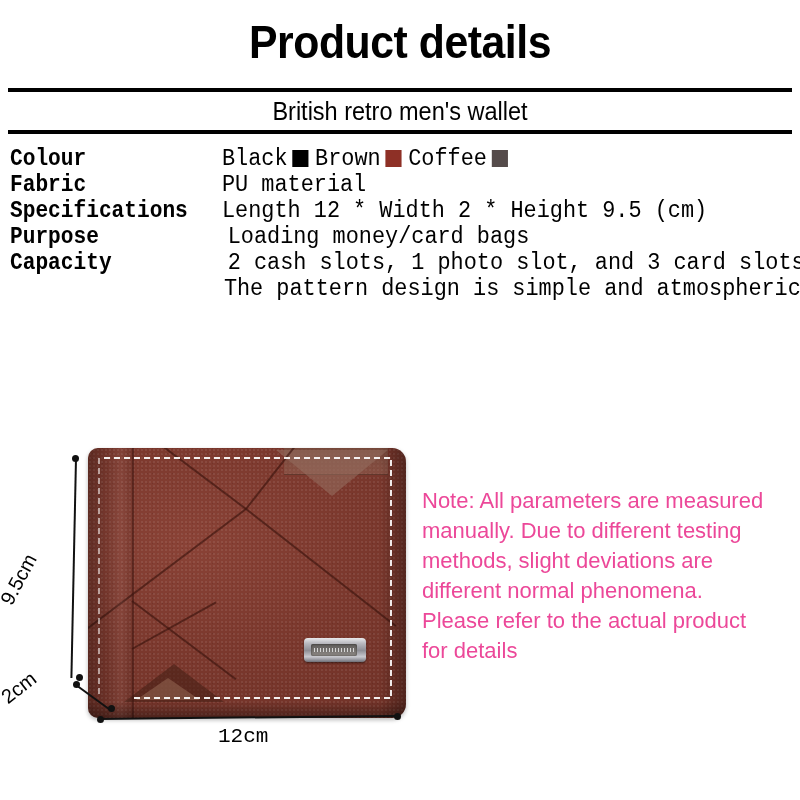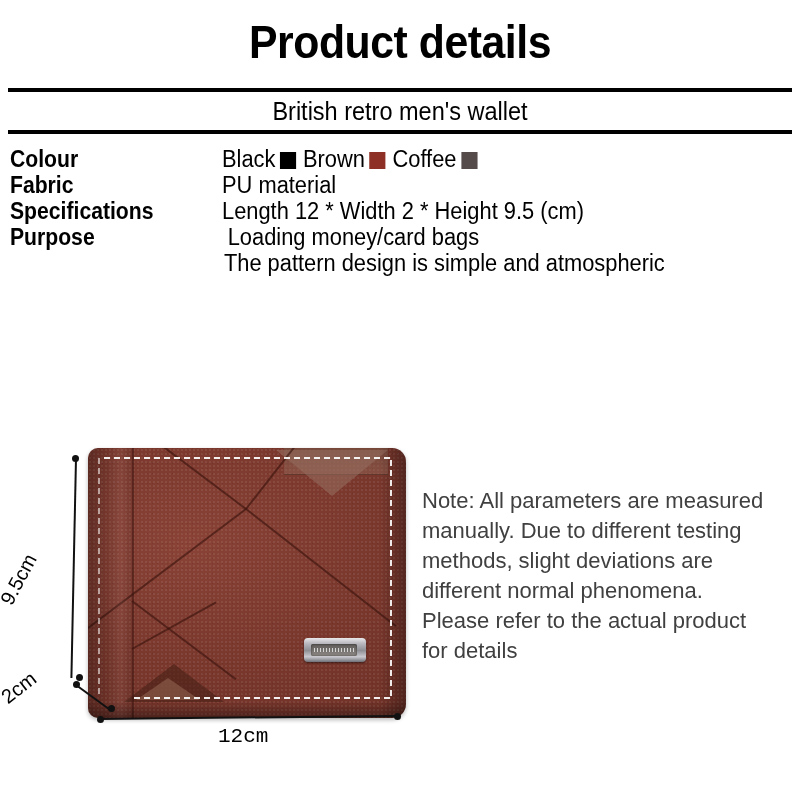--- a/index.html
+++ b/index.html
@@ -56,20 +56,21 @@
     transform: scaleX(0.94);
     transform-origin: center top;
   }
 
   
   .specs {
     position: absolute;
     top: 146px;
     left: 10px;
     width: 790px;
+    font-family: Liberation Mono, monospace;
   }
   .spec-row {
     position: relative;
     height: 26px;
     line-height: 26px;
     white-space: nowrap;
   }
   .spec-label {
     display: inline-block;
     width: 212px;
@@ -317,21 +318,21 @@
   }
 
   
   .note {
     position: absolute;
     left: 422px;
     top: 66px;
     width: 376px;
     font-size: 22px;
     line-height: 30px;
-    color: #404040;
+    color: #ec4899;
   }
   .note div { white-space: nowrap; }
 </style>
 </head>
 <body>
 
 <div class="page">
 
   <div class="title">Product details</div>
   <div class="rule top"></div>
@@ -350,20 +351,23 @@
 
 
     <div class="spec-row">
       <span class="spec-label">Specifications</span><span class="spec-value">Length 12 * Width 2 * Height 9.5 (cm)</span>
     </div>
 
     <div class="spec-row indent1">
       <span class="spec-label">Purpose</span><span class="spec-value">Loading money/card bags</span>
     </div>
 
+    <div class="spec-row indent1">
+      <span class="spec-label">Capacity</span><span class="spec-value">2 cash slots, 1 photo slot, and 3 card slots</span>
+    </div>
 
 
     <div class="spec-row cont">
       <span class="spec-label"></span><span class="spec-value">The pattern design is simple and atmospheric</span>
     </div>
 
   </div>
 
   <div class="photo-area">
 

